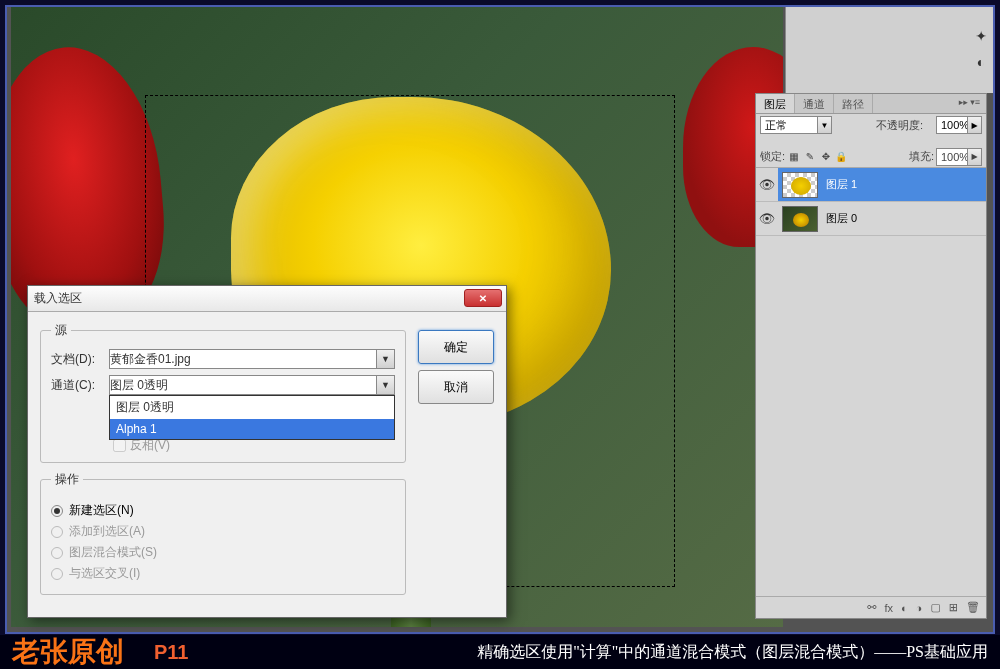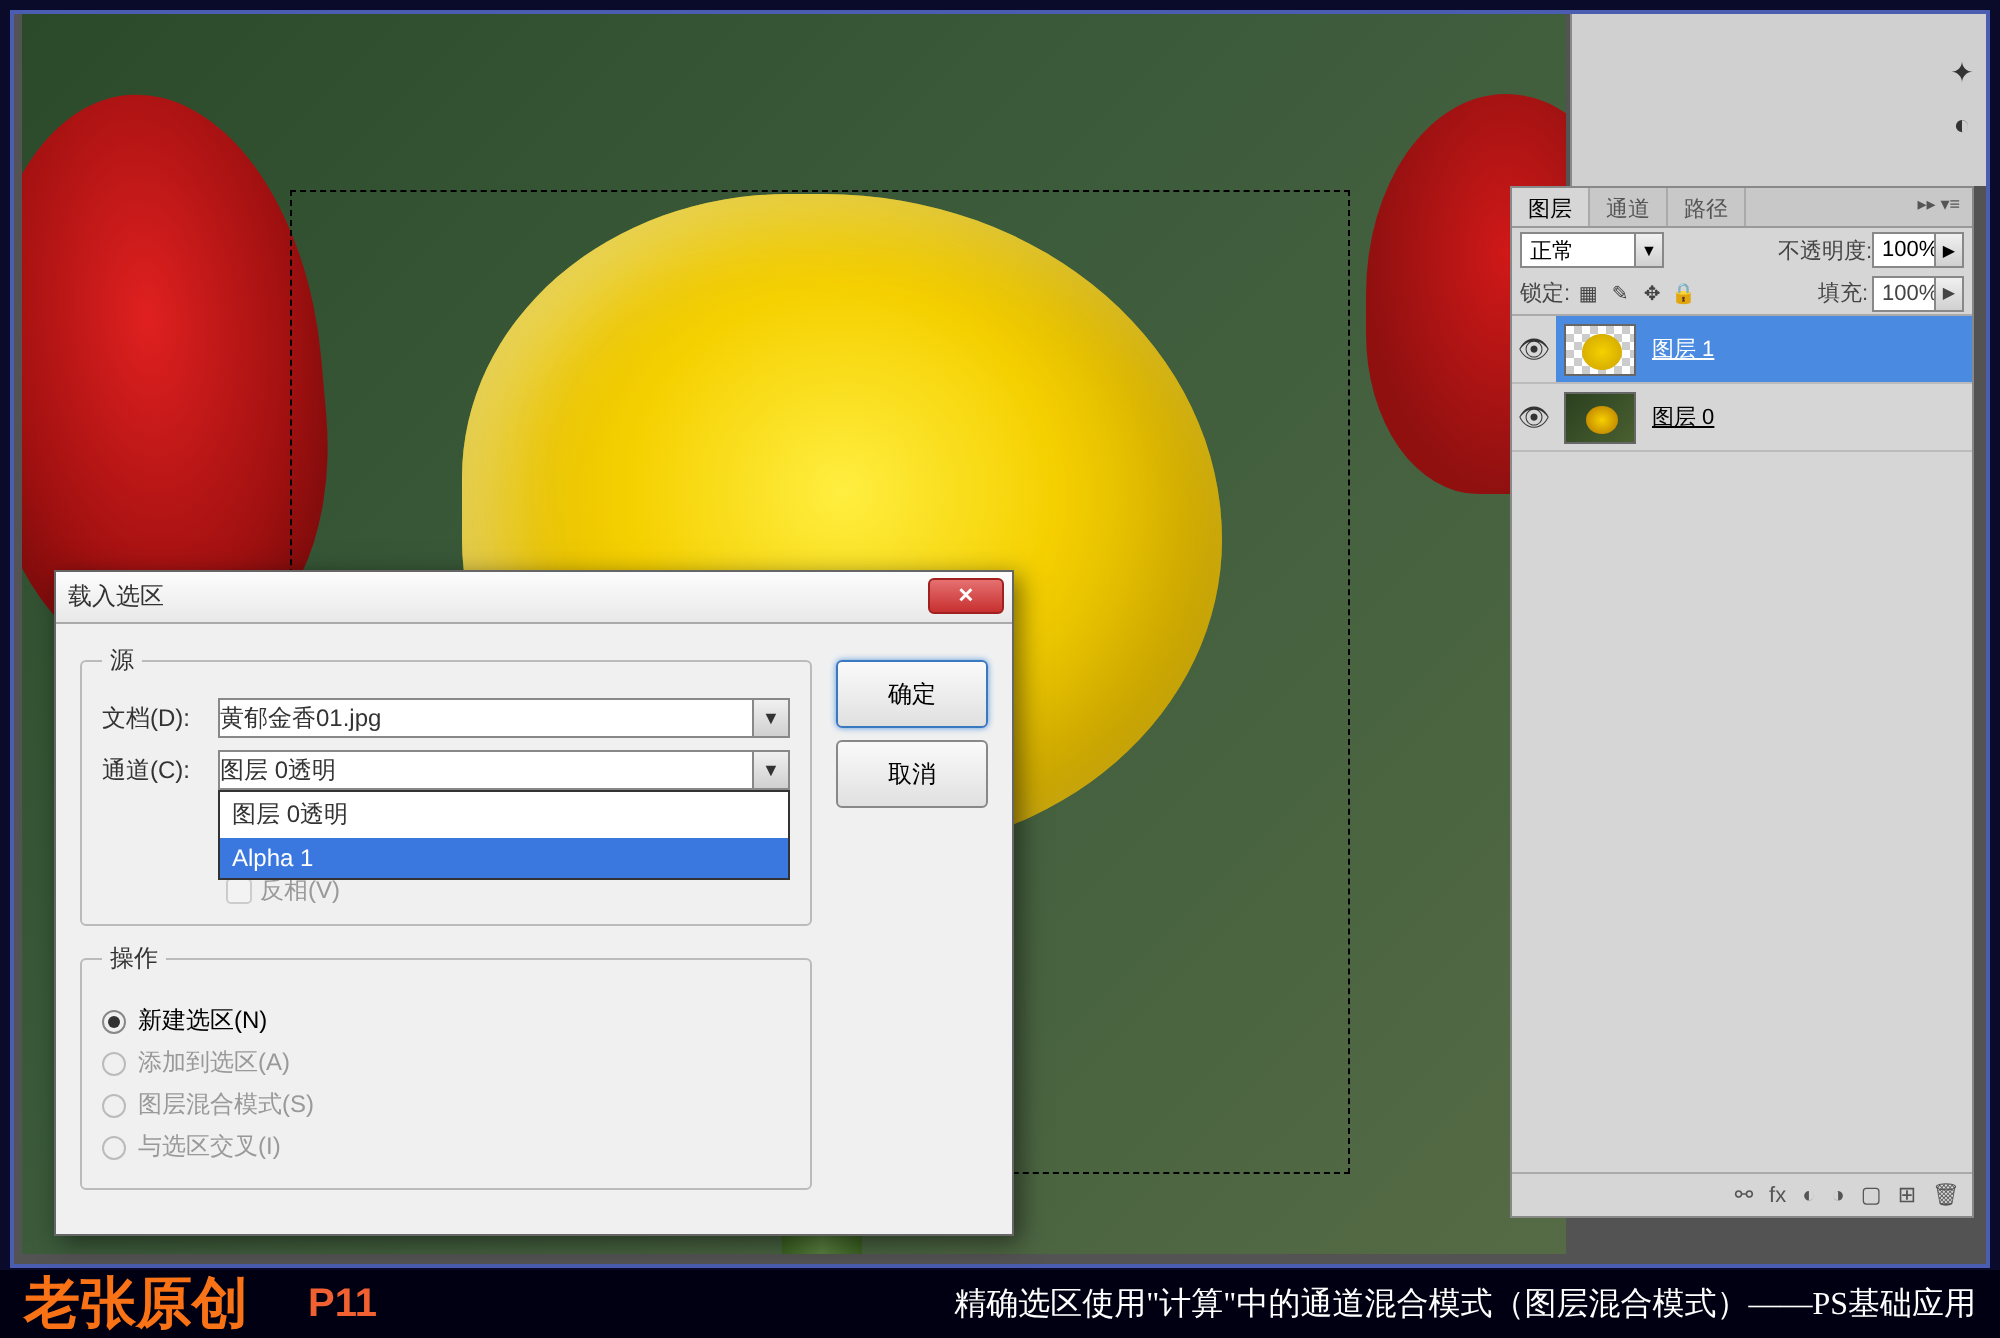--- a/index.html
+++ b/index.html
@@ -40,36 +40,36 @@
 .radio.dis{border-color:#bbb;}
 .marching{position:absolute;border:1px dashed #000;background:rgba(255,255,255,0);}
 .m1{top:88px;left:134px;width:530px;height:492px;}
 
 
 .panel{position:absolute;top:86px;right:6px;width:232px;background:#d6d6d6;border:1px solid #888;font-size:11px;}
 .panel-tabs{display:flex;height:20px;background:#c8c8c8;border-bottom:1px solid #999;}
 .ptab{padding:3px 8px;font-size:11px;color:#555;border-right:1px solid #aaa;}
 .ptab.active{background:#d6d6d6;color:#000;}
 .ptab-arr{margin-left:auto;padding:3px 6px;font-size:9px;color:#555;}
-.panel-row1{display:flex;align-items:center;height:22px;padding:0 4px;gap:0;}
+.panel-row1{display:flex;align-items:center;height:22px;padding:0 4px;gap:13px;}
 .mini-select{height:18px;border:1px solid #888;background:#fff;display:flex;align-items:center;padding:0 4px;font-size:11px;position:relative;}
 .mini-select .arrow{position:absolute;right:0;top:0;width:14px;height:16px;border-left:1px solid #888;background:linear-gradient(#f0f0f0,#d0d0d0);display:flex;align-items:center;justify-content:center;font-size:8px;}
-.panel-row2{display:flex;align-items:center;height:22px;padding:0 4px;gap:2px;border-bottom:1px solid #aaa;font-size:11px;color:#444;}
+.panel-row2{display:flex;align-items:center;height:22px;padding:0 4px;gap:2px;border-bottom:1px solid #aaa;font-size:11px;color:#444;margin-top:10px;}
 .lock-ico{width:14px;text-align:center;font-size:10px;}
 .layer-list{background:#d6d6d6;}
 .layer{display:flex;align-items:center;height:34px;border-bottom:1px solid #bbb;}
 .layer.sel{background:#4a8ae0;color:#fff;}
 .eye{width:22px;text-align:center;font-size:13px;color:#333;}
 .layer.sel .eye{color:#333;background:#d6d6d6;height:100%;display:flex;align-items:center;justify-content:center;}
 .thumb{width:36px;height:26px;border:1px solid #666;margin:0 4px;background:#fff;}
 .thumb.checker{background:repeating-conic-gradient(#ccc 0 25%,#fff 0 50%) 0 0/8px 8px;position:relative;}
 .thumb.checker::after{content:"";position:absolute;top:4px;left:8px;width:20px;height:18px;background:radial-gradient(ellipse,#f5d000 0%,#d8b000 70%);border-radius:50%;}
 .thumb.flower{background:linear-gradient(135deg,#2a4020,#4a6030);position:relative;}
 .thumb.flower::after{content:"";position:absolute;top:6px;left:10px;width:16px;height:14px;background:radial-gradient(ellipse,#f5d000 0%,#c89000 70%);border-radius:50%;}
-.lname{font-size:11px;padding-left:4px;text-decoration:underline;}
+.lname{font-size:11px;padding-left:4px;}
 .panel-space{height:360px;background:#d6d6d6;}
 .panel-foot{height:22px;background:#d6d6d6;border-top:1px solid #aaa;display:flex;align-items:center;justify-content:flex-end;gap:8px;padding:0 6px;font-size:11px;color:#555;}
 
 
 .footer{position:absolute;bottom:0;left:0;right:0;height:34px;background:#000012;display:flex;align-items:center;padding:0 12px;}
 .foot-l{color:#f97316;font-size:28px;font-weight:bold;font-family:KaiTi,serif;}
 .foot-p{color:#f06030;font-size:20px;font-weight:bold;margin-left:30px;}
 .foot-r{margin-left:auto;color:#fff;font-size:16px;font-family:SimSun,serif;}
 </style>
 </head>

